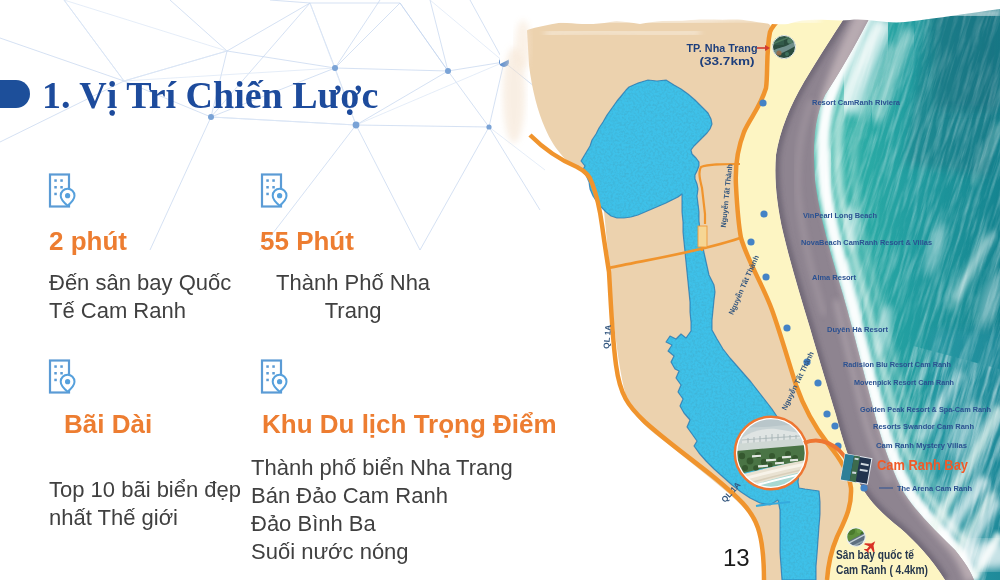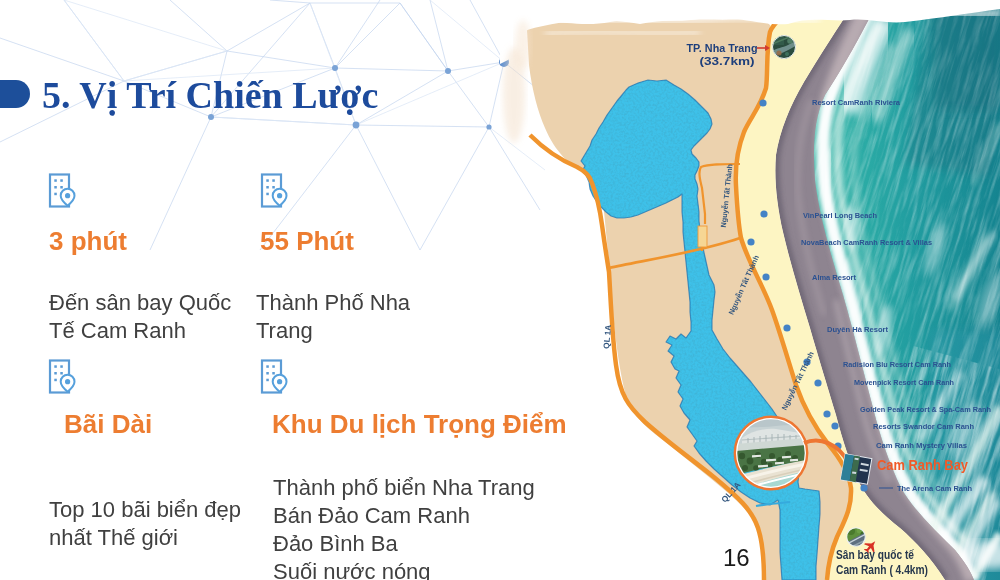--- a/index.html
+++ b/index.html
@@ -1,20 +1,20 @@
 <!DOCTYPE html>
 <html><head>
 <meta charset="utf-8">
 <style>
   html,body{margin:0;padding:0;}
   body{width:1000px;height:580px;overflow:hidden;background:#fff;
        font-family:"Liberation Sans",sans-serif;position:relative;}
   .abs{position:absolute;}
   .hdr{font-weight:bold;color:#ed7d31;font-size:26px;line-height:1;}
-  .body-txt{color:#404040;font-size:22px;line-height:28px;margin-top:20px;}
+  .body-txt{color:#404040;font-size:22px;line-height:28px;}
 </style>
 </head>
 <body>
 
 <svg class="abs" style="left:0;top:0" width="545" height="260" viewBox="0 0 545 260">
   <g stroke="#c3d4ee" stroke-width="1" opacity="0.7">
     <path d="M64,0 L124,81 L0,38 M124,81 L0,142 M124,81 L211,117 M124,81 L227,51 L211,117 M227,51 L310,3 L335,68 L227,51 M310,3 L400,3 L335,68 M335,68 L211,117 L356,125 L335,68 M356,125 L260,250 M335,68 L448,71 L400,3 M448,71 L356,125 M448,71 L504,62 L489,127 L448,71 M489,127 L356,125 M504,62 L545,95 M489,127 L540,210 M400,3 L448,71 M430,0 L448,71 M211,117 L150,250 M211,117 L310,3 M227,51 L170,0 M310,3 L270,0 M356,125 L420,250 M489,127 L420,250 M504,62 L470,0 M335,68 L380,0" fill="none"></path>
   </g>
   <g stroke="#dce7f5" stroke-width="1" opacity="0.75">
     <path d="M64,0 L227,51 M124,81 L335,68 M310,3 L356,125 M504,62 L430,0 M489,127 L545,170 M356,125 L504,62 M211,117 L356,125 M124,81 L64,0 M227,51 L124,81" fill="none"></path>
@@ -24,57 +24,57 @@
     <circle cx="335" cy="68" r="3"></circle>
     <circle cx="356" cy="125" r="3.4"></circle>
     <circle cx="448" cy="71" r="3"></circle>
     <circle cx="489" cy="127" r="2.6"></circle>
     <circle cx="504" cy="62" r="5" fill="#5d8fd0"></circle>
   </g>
 </svg>
 
 <div class="abs" style="left:-18px;top:80px;width:48px;height:28px;background:#1d4f9a;border-radius:14px;"></div>
 
-<div class="abs" style="left:42px;top:76px;line-height:1;font-family:'Liberation Serif',serif;font-weight:bold;font-size:38px;color:#1d4b9c;">5. Vị Trí Chiến Lược</div>
+<div class="abs" style="left:42px;top:76px;line-height:1;font-family:'Liberation Serif',serif;font-weight:bold;font-size:38px;color:#1d4b9c;">1. Vị Trí Chiến Lược</div>
 
 <svg class="abs" style="left:48px;top:172px" width="30" height="37" viewBox="0 0 30 37">
   <rect x="2" y="2.5" width="19" height="32" fill="#fff" stroke="#5b9bd5" stroke-width="2.2"></rect>
   <g fill="#5b9bd5">
     <rect x="6.3" y="7.3" width="2.5" height="2.5"></rect>
       <rect x="12.3" y="7.3" width="2.5" height="2.5"></rect>
     <rect x="6.3" y="14" width="2.5" height="2.5"></rect>
       <rect x="12.3" y="14" width="2.5" height="2.5"></rect>
     <rect x="6.3" y="20.7" width="2.5" height="2.5"></rect>
       <rect x="12.3" y="20.7" width="2.5" height="2.5"></rect>
   </g>
   <path d="M19.6 16.8 a6.9,6.9 0 0 1 6.9,6.9 q0,4.1 -6.9,10 q-6.9,-5.9 -6.9,-10 a6.9,6.9 0 0 1 6.9,-6.9 Z" fill="#fff" stroke="#56a0dc" stroke-width="2"></path>
   <circle cx="19.6" cy="23.7" r="2.6" fill="#56a0dc"></circle>
 </svg>
 
-<div class="abs hdr" style="left:49px;top:228px;">3 phút</div>
+<div class="abs hdr" style="left:49px;top:228px;">2 phút</div>
 
 <div class="abs body-txt" style="left:49px;top:269px;">Đến sân bay Quốc<br>Tế Cam Ranh</div>
 
 <svg class="abs" style="left:260px;top:172px" width="30" height="37" viewBox="0 0 30 37">
   <rect x="2" y="2.5" width="19" height="32" fill="#fff" stroke="#5b9bd5" stroke-width="2.2"></rect>
   <g fill="#5b9bd5">
     <rect x="6.3" y="7.3" width="2.5" height="2.5"></rect>
       <rect x="12.3" y="7.3" width="2.5" height="2.5"></rect>
     <rect x="6.3" y="14" width="2.5" height="2.5"></rect>
       <rect x="12.3" y="14" width="2.5" height="2.5"></rect>
     <rect x="6.3" y="20.7" width="2.5" height="2.5"></rect>
       <rect x="12.3" y="20.7" width="2.5" height="2.5"></rect>
   </g>
   <path d="M19.6 16.8 a6.9,6.9 0 0 1 6.9,6.9 q0,4.1 -6.9,10 q-6.9,-5.9 -6.9,-10 a6.9,6.9 0 0 1 6.9,-6.9 Z" fill="#fff" stroke="#56a0dc" stroke-width="2"></path>
   <circle cx="19.6" cy="23.7" r="2.6" fill="#56a0dc"></circle>
 </svg>
 
 <div class="abs hdr" style="left:260px;top:228px;">55 Phút</div>
 
-<div class="abs body-txt" style="left:256px;top:269px;">Thành Phố Nha<br>Trang</div>
+<div class="abs body-txt" style="left:276px;top:269px;text-align:center;">Thành Phố Nha<br>Trang</div>
 
 <svg class="abs" style="left:48px;top:358px" width="30" height="37" viewBox="0 0 30 37">
   <rect x="2" y="2.5" width="19" height="32" fill="#fff" stroke="#5b9bd5" stroke-width="2.2"></rect>
   <g fill="#5b9bd5">
     <rect x="6.3" y="7.3" width="2.5" height="2.5"></rect>
       <rect x="12.3" y="7.3" width="2.5" height="2.5"></rect>
     <rect x="6.3" y="14" width="2.5" height="2.5"></rect>
       <rect x="12.3" y="14" width="2.5" height="2.5"></rect>
     <rect x="6.3" y="20.7" width="2.5" height="2.5"></rect>
       <rect x="12.3" y="20.7" width="2.5" height="2.5"></rect>
@@ -94,25 +94,25 @@
       <rect x="12.3" y="7.3" width="2.5" height="2.5"></rect>
     <rect x="6.3" y="14" width="2.5" height="2.5"></rect>
       <rect x="12.3" y="14" width="2.5" height="2.5"></rect>
     <rect x="6.3" y="20.7" width="2.5" height="2.5"></rect>
       <rect x="12.3" y="20.7" width="2.5" height="2.5"></rect>
   </g>
   <path d="M19.6 16.8 a6.9,6.9 0 0 1 6.9,6.9 q0,4.1 -6.9,10 q-6.9,-5.9 -6.9,-10 a6.9,6.9 0 0 1 6.9,-6.9 Z" fill="#fff" stroke="#56a0dc" stroke-width="2"></path>
   <circle cx="19.6" cy="23.7" r="2.6" fill="#56a0dc"></circle>
 </svg>
 
-<div class="abs hdr" style="left:272px;top:411px;">Khu Du lịch Trọng Điểm</div>
-
-<div class="abs body-txt" style="left:273px;top:454px;">Thành phố biển Nha Trang<br>Bán Đảo Cam Ranh<br>Đảo Bình Ba<br>Suối nước nóng</div>
-
-<div class="abs" style="left:723px;top:546px;font-size:24px;line-height:1;color:#1a1a1a;">16</div>
+<div class="abs hdr" style="left:262px;top:411px;">Khu Du lịch Trọng Điểm</div>
+
+<div class="abs body-txt" style="left:251px;top:454px;">Thành phố biển Nha Trang<br>Bán Đảo Cam Ranh<br>Đảo Bình Ba<br>Suối nước nóng</div>
+
+<div class="abs" style="left:723px;top:546px;font-size:24px;line-height:1;color:#1a1a1a;">13</div>
 
 <svg class="abs" style="left:0;top:0" width="1000" height="580" viewBox="0 0 1000 580" id="map">
 
 <defs>
   <linearGradient id="seag" x1="0" y1="0" x2="1" y2="0">
     <stop offset="0" stop-color="#d6f2e6"></stop>
     <stop offset="0.08" stop-color="#62c8b6"></stop>
     <stop offset="0.28" stop-color="#30b2a8"></stop>
     <stop offset="0.6" stop-color="#219da0"></stop>
     <stop offset="1" stop-color="#158490"></stop>

